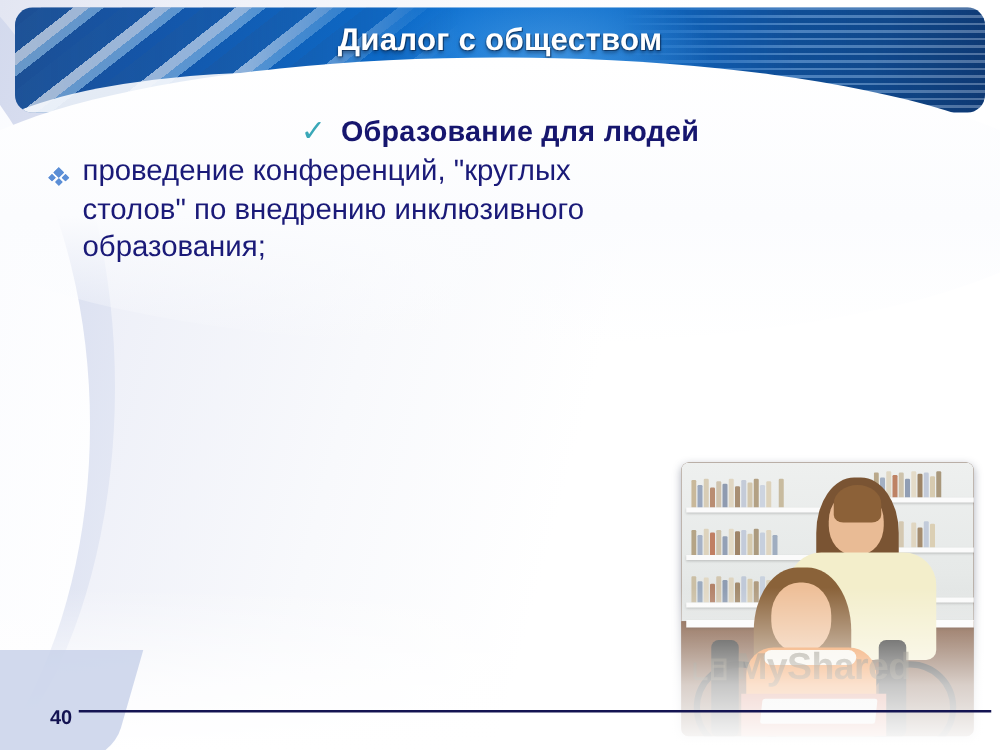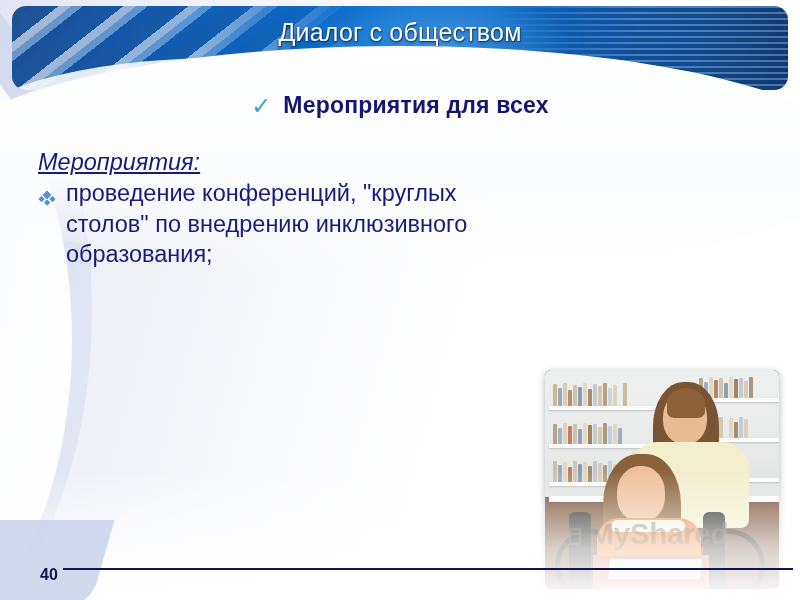--- a/index.html
+++ b/index.html
@@ -138,21 +138,21 @@
     background: linear-gradient(to bottom, #f7f9fd 0%, #e9eef7 100%);
     opacity: .92;
   }
 
   .banner-title {
     position: absolute;
     left: 0; right: 0;
     top: 12px;
     text-align: center;
     font-size: 25px;
-    font-weight: normal;
+    font-weight: bold;
     color: #ffffff;
     letter-spacing: .2px;
     text-shadow:
        1px 1px 0 rgba(10,35,70,.55),
       -1px 1px 0 rgba(10,35,70,.25),
        0 2px 3px rgba(8,30,62,.45);
     white-space: nowrap;
   }
 
   
@@ -431,25 +431,24 @@
     <div class="banner-ellipse"></div>
     <div class="banner-title">Диалог с обществом</div>
   </div>
 
   <div class="body-sweep"></div>
 
   <div class="content">
 
     <div class="heading-row">
       <span class="check-icon">✓</span>
-      <span class="heading-text">Мероприятия для всех</span>
-    </div>
-
-
-    <div class="section-label">Мероприятия:</div>
+      <span class="heading-text">Образование для людей</span>
+    </div>
+
+
 
     <ul class="bullets">
       <li class="bullet b-w1">
         <span class="diamond-icon">
           <svg viewBox="0 0 18 18" width="18" height="18" aria-hidden="true">
             <g fill="#5b8ed6">
               <rect x="6" y="3" width="6" height="6" transform="rotate(45 9 6)"></rect>
               <rect x="1.5" y="8" width="4.2" height="4.2" transform="rotate(45 3.6 10.1)"></rect>
               <rect x="12.3" y="8" width="4.2" height="4.2" transform="rotate(45 14.4 10.1)"></rect>
               <rect x="7" y="11.5" width="4.2" height="4.2" transform="rotate(45 9.1 13.6)"></rect>

